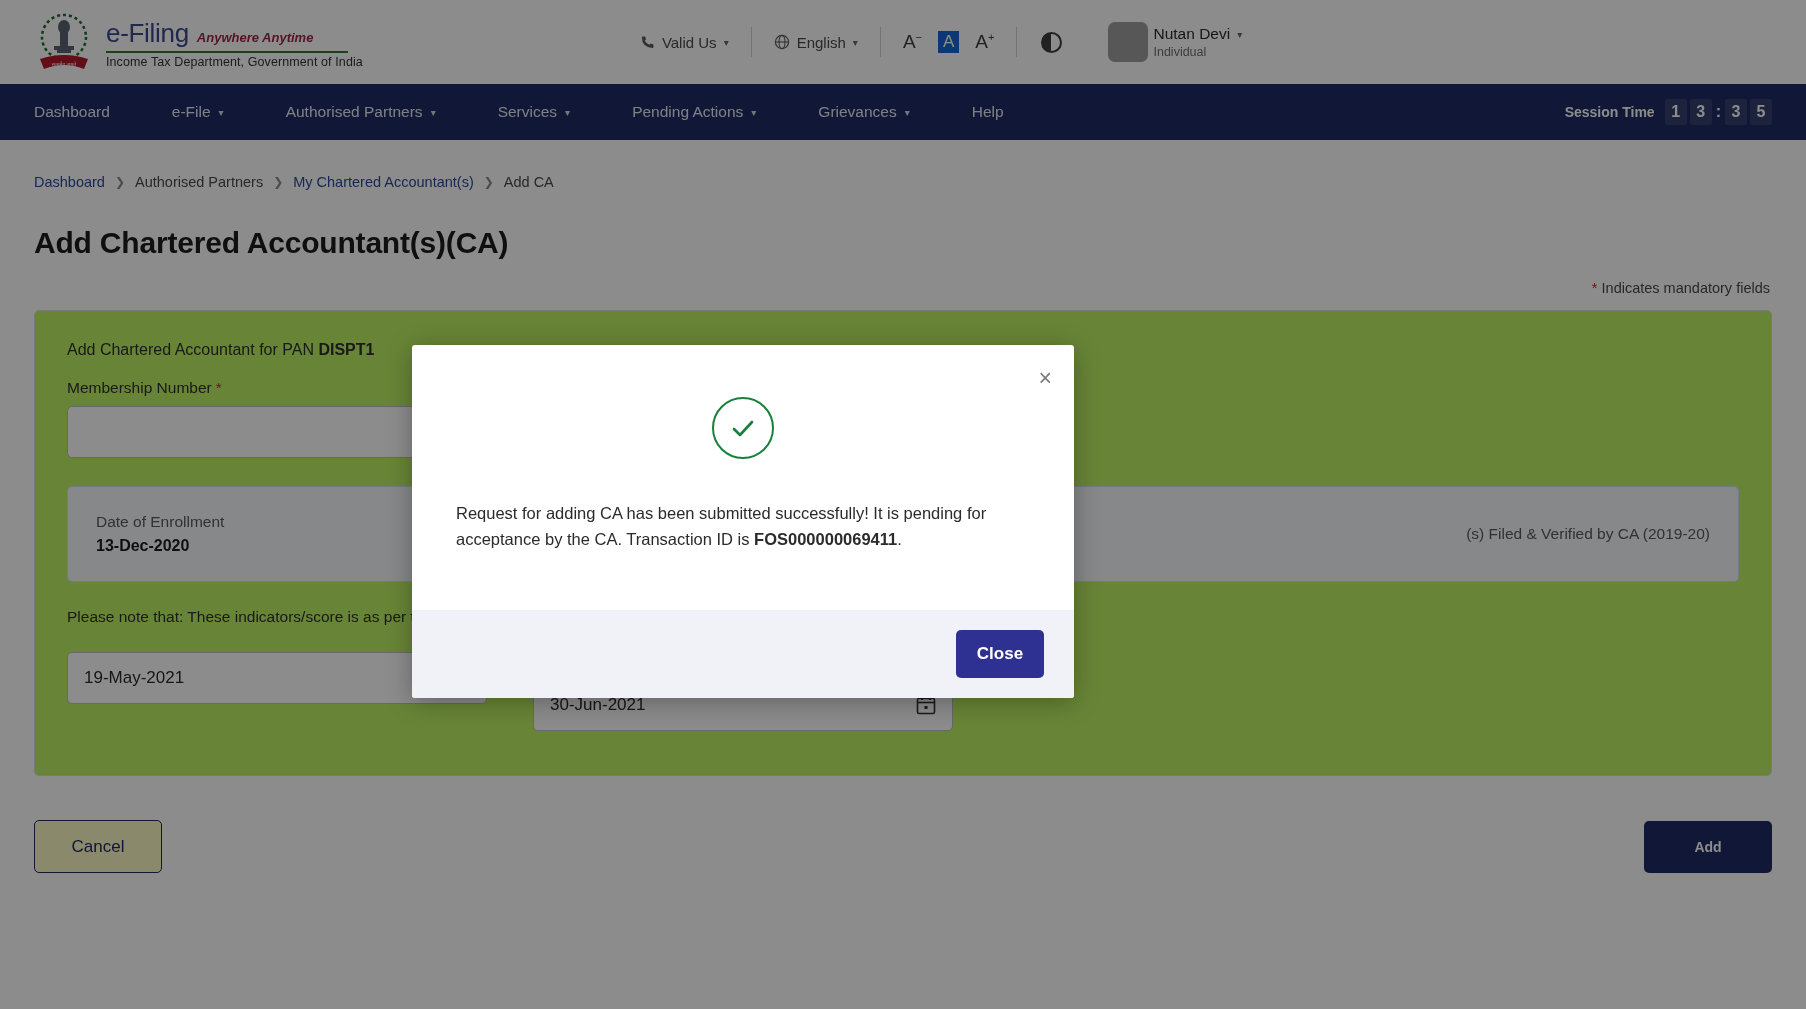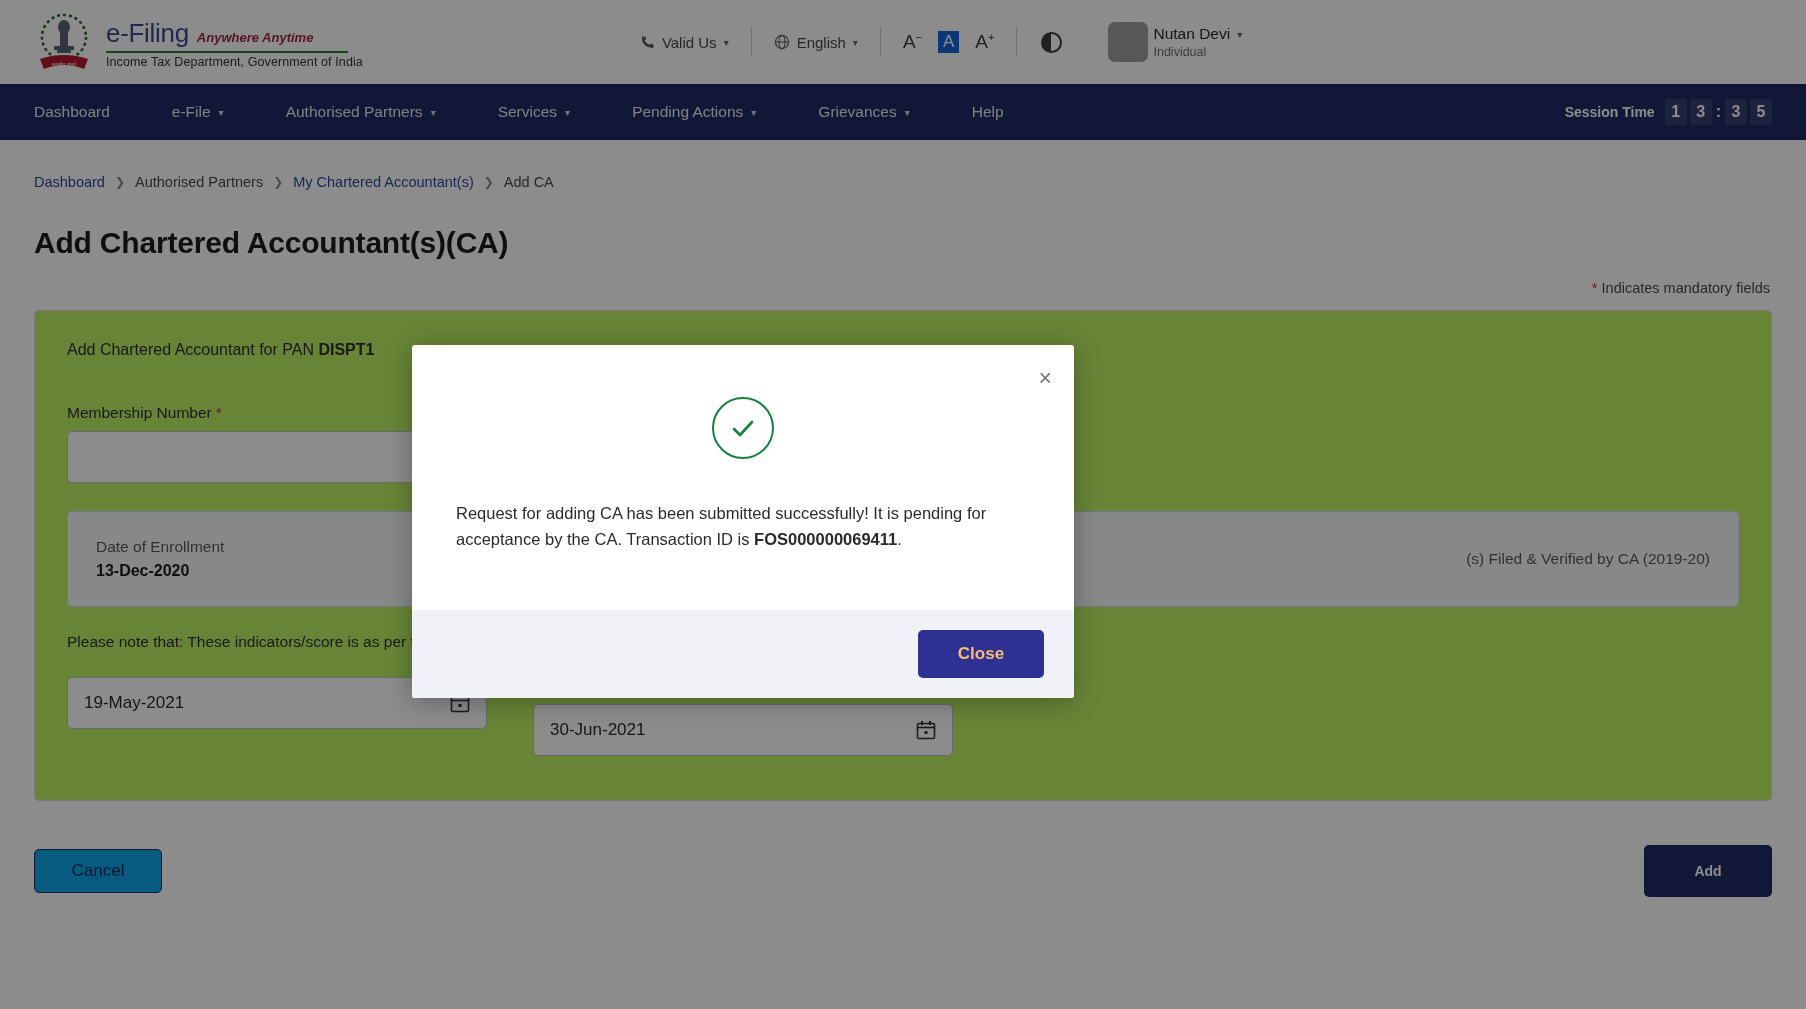--- a/index.html
+++ b/index.html
@@ -114,21 +114,21 @@
   .mandatory-note .star { color: #c62828; }
 
   .card {
     margin-top: 14px; border: 1px solid #dcdcdc; border-radius: 5px;
     background: #bef264; padding: 30px 32px 44px 32px;
   }
   .card-sub { font-size: 16px; color: #2f2f2f; }
   .card-sub b { font-weight: bold; }
 
   .field-label {
-    font-size: 15.5px; color: #2f2f2f; margin-top: 45px; margin-bottom: 9px;
+    font-size: 15.5px; color: #2f2f2f; margin-top: 20px; margin-bottom: 9px;
   }
   .field-label .star { color: #c62828; margin-left: 4px; }
   .input-box {
     height: 52px; border: 1px solid #bdbdbd; border-radius: 5px;
     display: flex; align-items: center; padding: 0 16px;
     font-size: 17px; color: #616161; background: #fff;
   }
   .input-membership { width: 640px; justify-content: flex-end; }
 
   .info-panel {
@@ -152,22 +152,22 @@
     display: flex; align-items: center; justify-content: space-between;
     padding: 0 16px; font-size: 17px; color: #2b2b2b; background: #fff;
   }
   .cal-ico { width: 20px; height: 20px; }
 
   .footer-actions {
     display: flex; align-items: center; justify-content: space-between;
     margin-top: 44px; padding-bottom: 40px;
   }
   .btn-cancel {
-    width: 128px; height: 44px; border: 1.5px solid #1f2a63; border-radius: 5px;
-    background: #0ea5e9; color: #1f2a63; font-size: 17px;
+    width: 128px; height: 53px; border: 1.5px solid #1f2a63; border-radius: 5px;
+    background: #fef9c3; color: #1f2a63; font-size: 17px;
     display: flex; align-items: center; justify-content: center; cursor: pointer;
     font-family: "Liberation Sans", sans-serif;
   }
   .btn-add {
     width: 128px; height: 52px; border: none; border-radius: 5px;
     background: #1f2a63; color: #fff; font-size: 14px; font-weight: bold;
     display: flex; align-items: center; justify-content: center; cursor: pointer;
     font-family: "Liberation Sans", sans-serif;
   }
 
@@ -191,22 +191,22 @@
   .modal-message {
     font-size: 16.5px; color: #2b2b2b; line-height: 1.55;
     padding: 0 14px 22px 14px;
   }
   .modal-message b { font-weight: bold; }
   .modal-footer {
     background: #f1f2f7; padding: 20px 30px; display: flex; justify-content: flex-end;
     border-radius: 0 0 3px 3px;
   }
   .btn-close {
-    background: #2e3192; color: #fdba74; border: none; border-radius: 5px;
-    width: 126px; height: 48px; font-size: 17px; font-weight: bold;
+    background: #2e3192; color: #ffffff; border: none; border-radius: 5px;
+    width: 88px; height: 48px; font-size: 17px; font-weight: bold;
     cursor: pointer; font-family: "Liberation Sans", sans-serif;
   }
 
   
   .chatbot {
     position: absolute; right: 0px; bottom: 14px;
     width: 208px; height: 108px; z-index: 600;
   }
   .bot-avatar { position: absolute; left: 12px; bottom: 0; width: 92px; height: 104px; }
   .bot-label {

